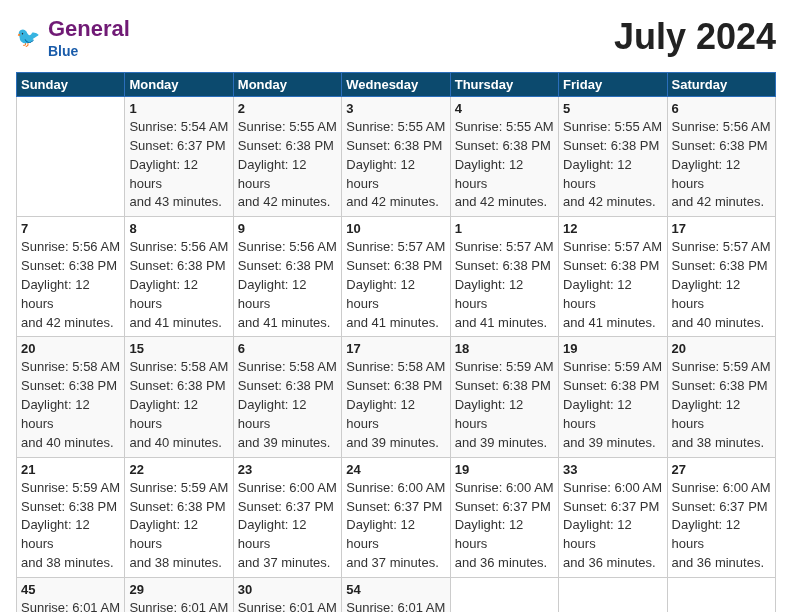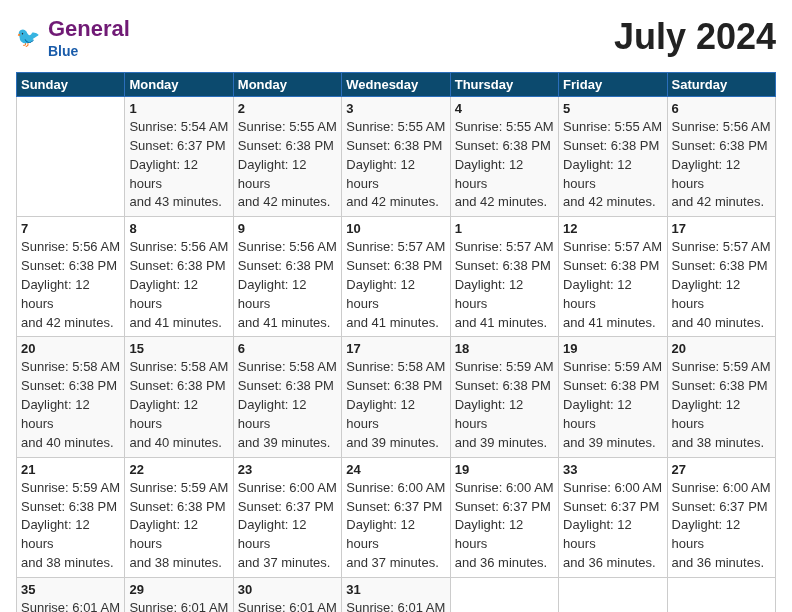--- a/index.html
+++ b/index.html
@@ -311,42 +311,42 @@
         <td>
           <span class="day-num">27</span>
           <div class="day-detail" style="white-space: pre-line;">Sunrise: 6:00 AM
 Sunset: 6:37 PM
 Daylight: 12 hours
 and 36 minutes.</div>
         </td>
       </tr>
       <tr>
         <td>
-          <span class="day-num">35</span>
+          <span class="day-num">45</span>
           <div class="day-detail" style="white-space: pre-line;">Sunrise: 6:01 AM
 Sunset: 6:36 PM
 Daylight: 12 hours
 and 35 minutes.</div>
         </td>
         <td>
           <span class="day-num">29</span>
           <div class="day-detail" style="white-space: pre-line;">Sunrise: 6:01 AM
 Sunset: 6:36 PM
 Daylight: 12 hours
 and 35 minutes.</div>
         </td>
         <td>
           <span class="day-num">30</span>
           <div class="day-detail" style="white-space: pre-line;">Sunrise: 6:01 AM
 Sunset: 6:36 PM
 Daylight: 12 hours
 and 35 minutes.</div>
         </td>
         <td>
-          <span class="day-num">31</span>
+          <span class="day-num">54</span>
           <div class="day-detail" style="white-space: pre-line;">Sunrise: 6:01 AM
 Sunset: 6:36 PM
 Daylight: 12 hours
 and 34 minutes.</div>
         </td>
         <td class="empty-cell"></td>
         <td class="empty-cell"></td>
         <td class="empty-cell"></td>
       </tr>
     </tbody>

